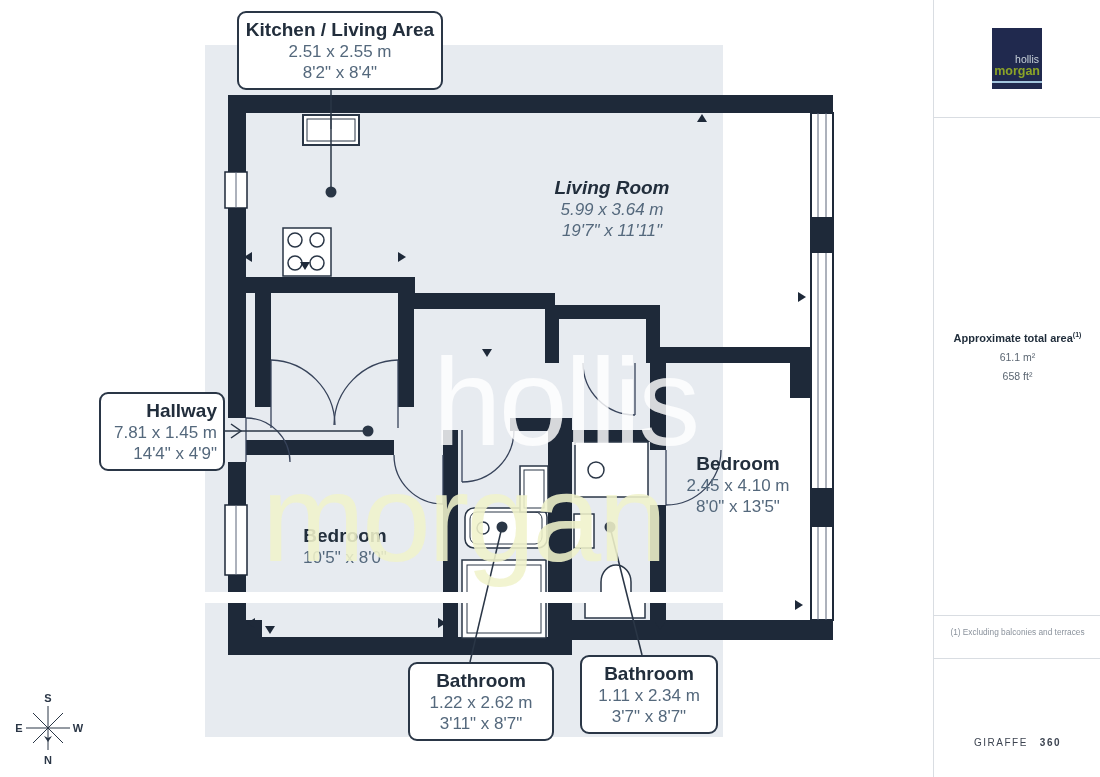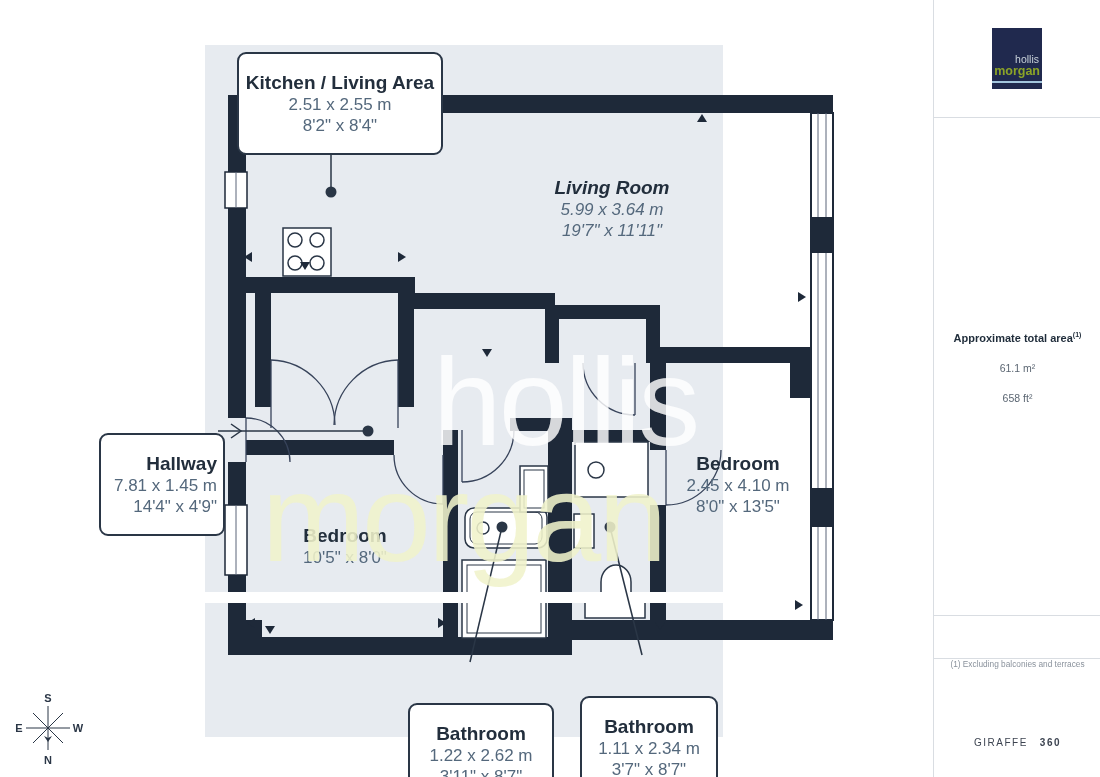--- a/index.html
+++ b/index.html
@@ -2,35 +2,35 @@
 <html><head>
 <meta charset="utf-8">
 <style>
   html,body{margin:0;padding:0;}
   body{width:1100px;height:777px;background:#ffffff;font-family:"Liberation Sans",sans-serif;position:relative;overflow:hidden;}
   .canvas{position:absolute;left:0;top:0;width:1100px;height:777px;}
   svg{position:absolute;left:0;top:0;}
   .room-label{position:absolute;text-align:center;color:#223040;}
   .room-label .t{font-weight:700;font-size:19px;line-height:23px;color:#222e3c;white-space:nowrap;}
   .room-label .d{font-size:17px;line-height:21px;color:#54687c;white-space:nowrap;}
-  .boxed{background:#ffffff;border:2px solid #2a3646;border-radius:9px;padding:17px 6px;margin-top:41px;}
+  .boxed{background:#ffffff;border:2px solid #2a3646;border-radius:9px;padding:5px 6px;}
   .wm{position:absolute;font-weight:400;letter-spacing:-3px;line-height:1;text-align:center;pointer-events:none;}
   .wm1{left:390px;top:340px;width:350px;font-size:124px;color:rgba(255,255,255,0.82);}
   .wm2{left:258px;top:456px;width:410px;font-size:124px;color:rgba(240,243,203,0.88);}
   .sidebar{position:absolute;left:933px;top:0;width:167px;height:777px;border-left:1px solid #d9dde2;}
   .sb-div{position:absolute;left:0;width:167px;height:1px;background:#d9dde2;}
   .logo{position:absolute;left:58px;top:28px;width:50px;height:61px;background:#20294e;display:flex;flex-direction:column;align-items:flex-end;justify-content:flex-end;padding:0;}
   .logo .l1{color:#c9d2da;font-size:10.5px;line-height:11px;padding-right:3px;}
   .logo .l2{color:#8ca427;font-size:12.5px;font-weight:700;line-height:13px;padding-right:2px;}
   .logo .bar{width:100%;height:2px;background:#a3c6de;margin-top:3px;margin-bottom:6px;}
   .area-block{position:absolute;left:0;top:331px;width:167px;text-align:center;}
   .area-title{font-size:11px;font-weight:700;color:#1f2c3a;}
   .area-title sup{font-size:7px;}
-  .area-val{font-size:10.5px;color:#5b6672;margin-top:18px;}
-  .footnote{position:absolute;left:0;top:627px;width:167px;text-align:center;font-size:8.3px;color:#8a929c;margin-top:32px;}
+  .area-val{font-size:10.5px;color:#5b6672;margin-top:7px;}
+  .footnote{position:absolute;left:0;top:627px;width:167px;text-align:center;font-size:8.3px;color:#8a929c;}
   .disclaimer{position:absolute;left:0;top:670px;width:167px;padding:0 14px;box-sizing:border-box;text-align:center;font-size:8.3px;line-height:11.5px;color:#8a929c;}
   .giraffe{position:absolute;left:0;top:737px;width:167px;text-align:center;font-size:10px;letter-spacing:1.5px;color:#3d4451;}
   .giraffe .b{font-weight:700;margin-left:12px;}
 </style>
 </head>
 <body>
 
 <div class="canvas">
 
   <svg width="1100" height="777" viewBox="0 0 1100 777">

